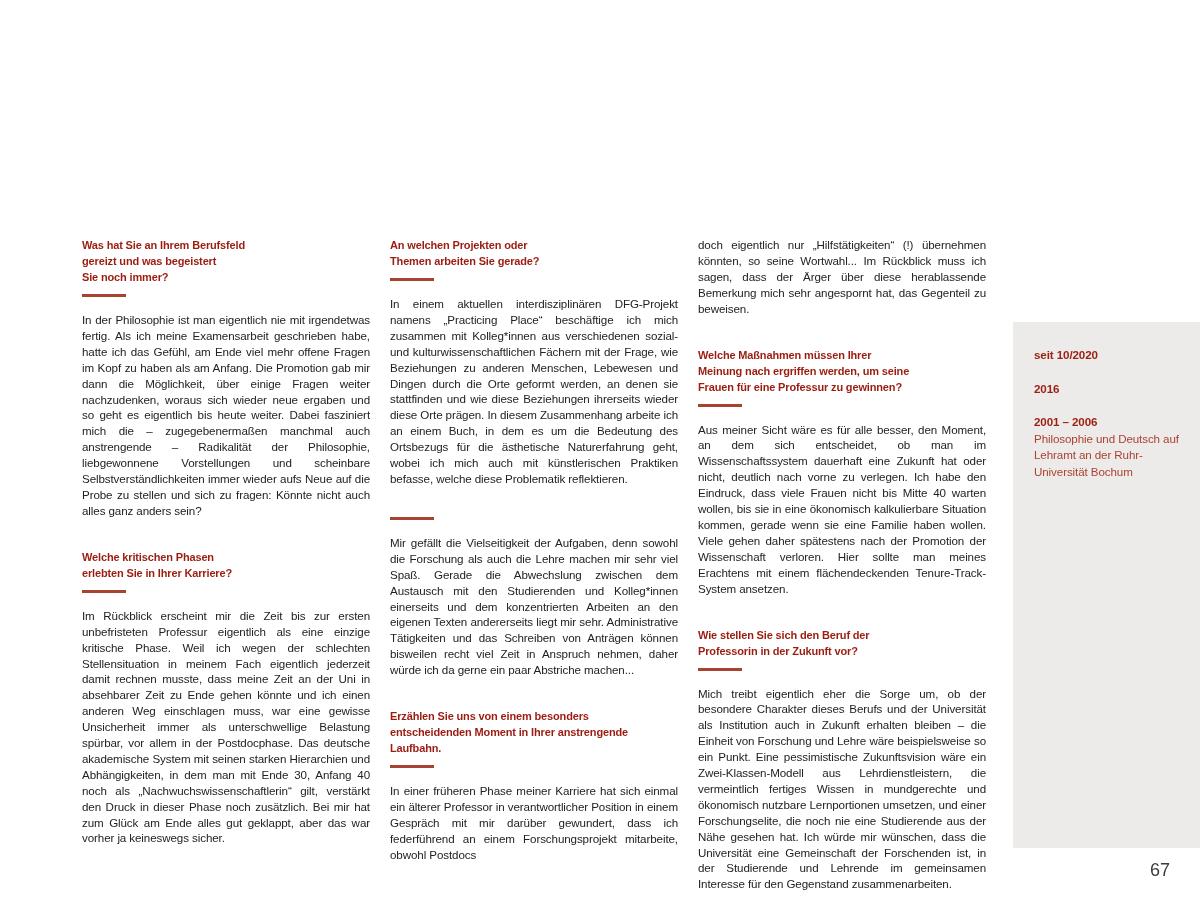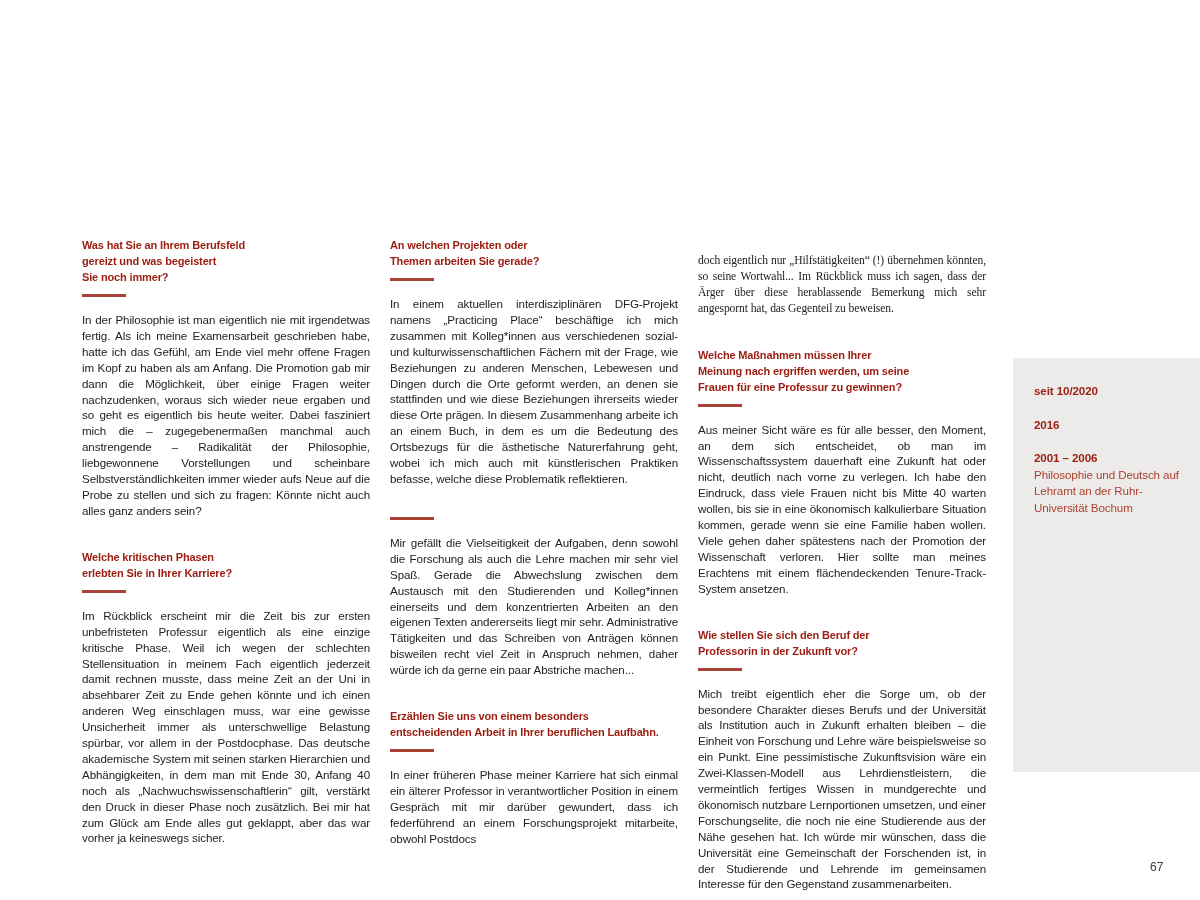--- a/index.html
+++ b/index.html
@@ -39,42 +39,41 @@
   .answer{
     color:var(--c-body);
     font-size:11.6px;
     line-height:15.9px;
     letter-spacing:-0.1px;
     text-align:justify;
     text-align-last:left;
     hyphens:auto;
     -webkit-hyphens:auto;
   }
-  .answer.no-heading{margin-top:16px;font-family:Liberation Serif, serif;}
+  .answer.no-heading{margin-top:0;}
   .cv-box{
-    position:absolute;left:1013px;top:322px;width:187px;height:414px;
+    position:absolute;left:1013px;top:322px;width:187px;height:526px;
     background:var(--c-cv-bg);
     box-sizing:border-box;
     padding:25px 18px 20px 21px;
-    margin-top:36px;
   }
   .cv-entry{margin-bottom:17px;}
   .cv-date{
     color:var(--c-cv-date);
     font-weight:bold;
     font-size:11.6px;line-height:16.5px;letter-spacing:-0.1px;
   }
   .cv-desc{
     color:var(--c-cv-text);
     font-size:11.6px;line-height:16.5px;letter-spacing:-0.1px;
   }
   .pagenum{
     position:absolute;left:1150px;top:860px;
     color:var(--c-pagenum);
-    font-size:12px;
+    font-size:18px;
   }
 </style>
 </head>
 <body>
 
 <main class="columns" id="columns">
     <div class="col">
       <section class="section">
         <div class="q-heading">Was hat Sie an Ihrem Berufsfeld
 gereizt und was begeistert
@@ -95,21 +94,21 @@
 Themen arbeiten Sie gerade?</div>
         <div class="heading-rule"></div>
         <div class="answer">In einem aktuellen interdisziplinären DFG-Projekt namens „Practicing Place“ beschäftige ich mich zusammen mit Kolleg*innen aus verschiedenen sozial- und kulturwissenschaftlichen Fächern mit der Frage, wie Beziehungen zu anderen Menschen, Lebewesen und Dingen durch die Orte geformt werden, an denen sie stattfinden und wie diese Beziehungen ihrerseits wieder diese Orte prägen. In diesem Zusammenhang arbeite ich an einem Buch, in dem es um die Bedeutung des Ortsbezugs für die ästhetische Naturerfahrung geht, wobei ich mich auch mit künstlerischen Praktiken befasse, welche diese Problematik reflektieren.</div>
       </section>
       <section class="section">
         <div class="heading-rule"></div>
         <div class="answer">Mir gefällt die Vielseitigkeit der Aufgaben, denn sowohl die Forschung als auch die Lehre machen mir sehr viel Spaß. Gerade die Abwechslung zwischen dem Austausch mit den Studierenden und Kolleg*innen einerseits und dem konzentrierten Arbeiten an den eigenen Texten andererseits liegt mir sehr. Administrative Tätigkeiten und das Schreiben von Anträgen können bisweilen recht viel Zeit in Anspruch nehmen, daher würde ich da gerne ein paar Abstriche machen...</div>
       </section>
       <section class="section">
         <div class="q-heading">Erzählen Sie uns von einem besonders
-entscheidenden Arbeit in Ihrer beruflichen Laufbahn.</div>
+entscheidenden Moment in Ihrer anstrengende Laufbahn.</div>
         <div class="heading-rule"></div>
         <div class="answer">In einer früheren Phase meiner Karriere hat sich einmal ein älterer Professor in verantwortlicher Position in einem Gespräch mit mir darüber gewundert, dass ich federführend an einem Forschungsprojekt mitarbeite, obwohl Postdocs</div>
       </section>
     </div>
     <div class="col">
       <section class="section">
         <div class="answer no-heading">doch eigentlich nur „Hilfstätigkeiten“ (!) übernehmen könnten, so seine Wortwahl... Im Rückblick muss ich sagen, dass der Ärger über diese herablassende Bemerkung mich sehr angespornt hat, das Gegenteil zu beweisen.</div>
       </section>
       <section class="section">
         <div class="q-heading">Welche Maßnahmen müssen Ihrer

